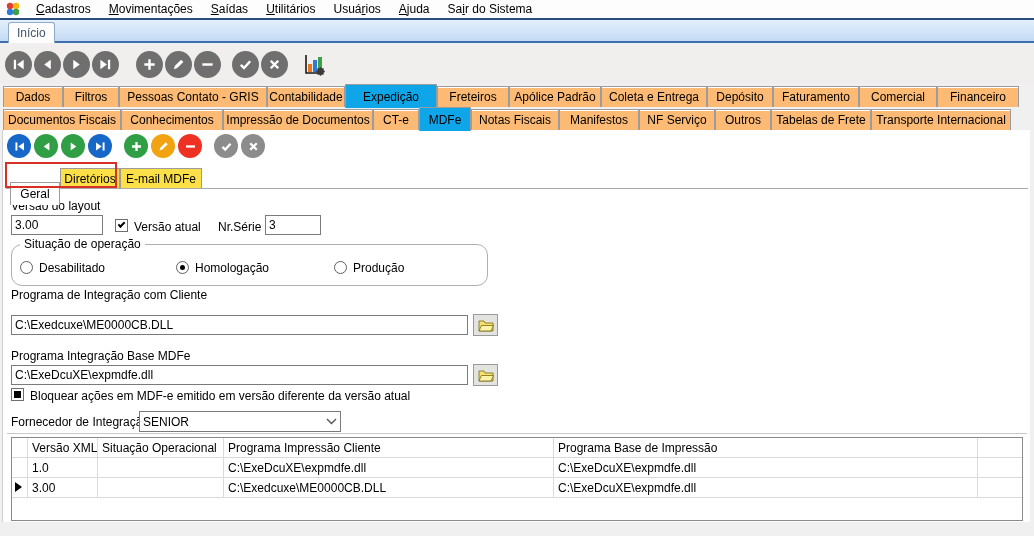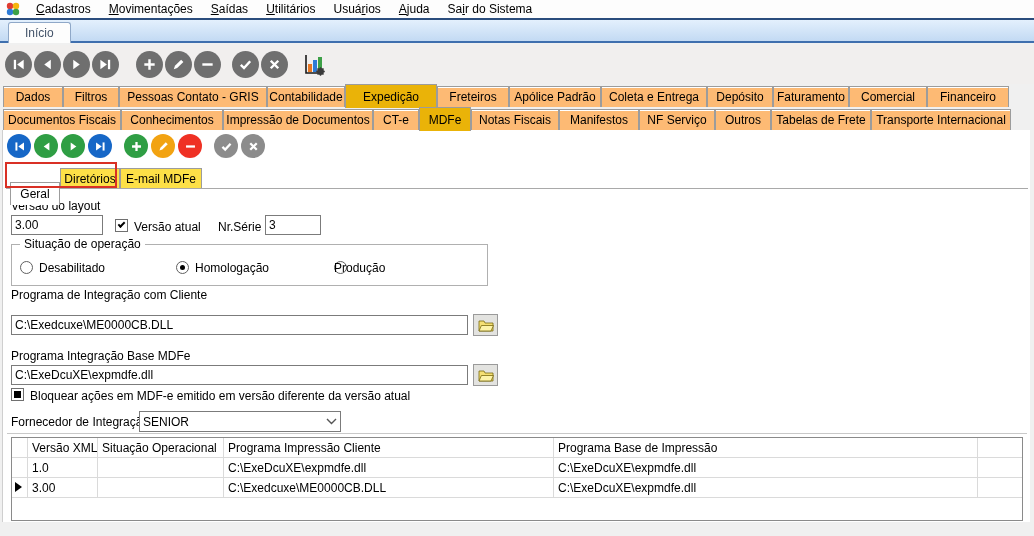--- a/index.html
+++ b/index.html
@@ -14,45 +14,45 @@
     background:#fdfdfd; display:flex; align-items:center; }
   .appicon { width:16px; height:14px; margin:0 6px 0 5px; }
   .menu-item { padding:1px 9px; cursor:default; white-space:nowrap; }
   .menu-item u { text-decoration:underline; }
   .navline { position:absolute; top:18px; left:0; width:1034px; height:2px; background:#2b4d7d; }
   
   .doctabs { position:absolute; top:20px; left:0; width:1034px; height:23px;
     background:linear-gradient(#e3f0fd,#c3daf3); border-bottom:2px solid #3f6fae; }
   .doctab { position:absolute; top:2px; height:21px; display:flex; align-items:center;
     justify-content:center; border:1px solid #8fa8c8; border-bottom:none;
-    border-radius:3px 3px 0 0; color:#1f3a68; padding:0 16px; }
+    border-radius:3px 3px 0 0; color:#1f3a68; padding:0 8px; }
   .doctab.active { background:#fdfdfd; color:#44546a; }
   .doctab.inactive { background:linear-gradient(#eaf3fc,#cfe2f6); }
   .tab-close { width:15px; height:14px; margin-left:8px; border:1px solid #9aa7b8;
     border-radius:2px; background:linear-gradient(#f4f8fc,#dfe8f2); color:#6b7886;
     font-size:10px; line-height:12px; text-align:center; }
   
   .toolbar1 { position:absolute; top:45px; left:0; width:1034px; height:39px; background:#f1efee; }
   .cbtn { position:absolute; top:6px; width:27px; height:27px; border-radius:50%;
     display:flex; align-items:center; justify-content:center; }
   .cbtn svg { display:block; }
   .gray { background:#6f6f6f; }
   
   .tabrow { position:absolute; left:3px; display:flex; height:23px; }
   .tabrow1 { top:84px; } .tabrow2 { top:107px; }
   .tab { height:21px; margin-top:2px; background:#fdba74; border:1px solid #9c9c9c;
     border-bottom:none; display:flex; align-items:center; justify-content:center;
     white-space:nowrap; box-shadow:inset 0 1px 0 #fff; }
-  .tab.active { background:#eab308; height:24px; margin-top:0; position:relative; z-index:3;
+  .tab.active { background:#0ea5e9; height:24px; margin-top:0; position:relative; z-index:3;
     box-shadow:none; }
   .tabrow1 .tab:nth-child(1){width:60px}.tabrow1 .tab:nth-child(2){width:56px}
   .tabrow1 .tab:nth-child(3){width:148px}.tabrow1 .tab:nth-child(4){width:78px}
   .tabrow1 .tab:nth-child(5){width:92px}.tabrow1 .tab:nth-child(6){width:72px}
   .tabrow1 .tab:nth-child(7){width:92px}.tabrow1 .tab:nth-child(8){width:106px}
-  .tabrow1 .tab:nth-child(9){width:66px}.tabrow1 .tab:nth-child(10){width:76px}
+  .tabrow1 .tab:nth-child(9){width:66px}.tabrow1 .tab:nth-child(10){width:86px}
   .tabrow1 .tab:nth-child(11){width:78px}.tabrow1 .tab:nth-child(12){width:82px}
   .tabrow2 .tab:nth-child(1){width:118px}.tabrow2 .tab:nth-child(2){width:102px}
   .tabrow2 .tab:nth-child(3){width:150px}.tabrow2 .tab:nth-child(4){width:46px}
   .tabrow2 .tab:nth-child(5){width:52px}.tabrow2 .tab:nth-child(6){width:88px}
   .tabrow2 .tab:nth-child(7){width:80px}.tabrow2 .tab:nth-child(8){width:76px}
   .tabrow2 .tab:nth-child(9){width:56px}.tabrow2 .tab:nth-child(10){width:100px}
   .tabrow2 .tab:nth-child(11){width:140px}
   
   .content { position:absolute; top:130px; left:2px; width:1028px; height:392px;
     background:#fff; border-left:1px solid #cfcfcf; }
@@ -285,28 +285,28 @@
   </div>
   <div class="checkbox" style="left:112px; top:89px;">
     <span class="checkmark"></span>
   </div>
   <div class="lbl" style="left:131px; top:90px;">Versão atual</div>
   <div class="lbl" style="left:215px; top:90px;">Nr.Série</div>
   <div class="field" style="left:262px; top:85px; width:56px; height:20px;">
     <span>3</span>
   </div>
 
-  <div class="groupbox" style="left:8px; top:114px; width:477px; height:42px;">
+  <div class="groupbox" style="left:8px; top:114px; width:477px; height:42px;border-radius:11px;">
     <span class="grouplabel">Situação de operação</span>
     <div class="radio" style="left:8px; top:16px;"></div>
     <div class="lbl" style="left:27px; top:16px;">Desabilitado</div>
     <div class="radio selected" style="left:164px; top:16px;"></div>
     <div class="lbl" style="left:183px; top:16px;">Homologação</div>
     <div class="radio" style="left:322px; top:16px;"></div>
-    <div class="lbl" style="left:322px; top:16px;">Produção</div>
+    <div class="lbl" style="left:341px; top:16px;">Produção</div>
   </div>
 
   <div class="lbl" style="left:8px; top:158px;">Programa de Integração com Cliente</div>
   <div class="field" style="left:8px; top:185px; width:457px; height:20px;">
     <span>C:\Exedcuxe\ME0000CB.DLL</span>
   </div>
   <div class="browse" style="left:470px; top:184px;">
     <svg width="16" height="13" viewBox="0 0 16 13">
       <path d="M1 2h5l1 2h8v8H1z" fill="#f5df73" stroke="#7a6a10" stroke-width="0.8"></path>
       <path d="M1 12l2.4-5.5H15.5L13 12z" fill="#fdf3a8" stroke="#7a6a10" stroke-width="0.8"></path>

